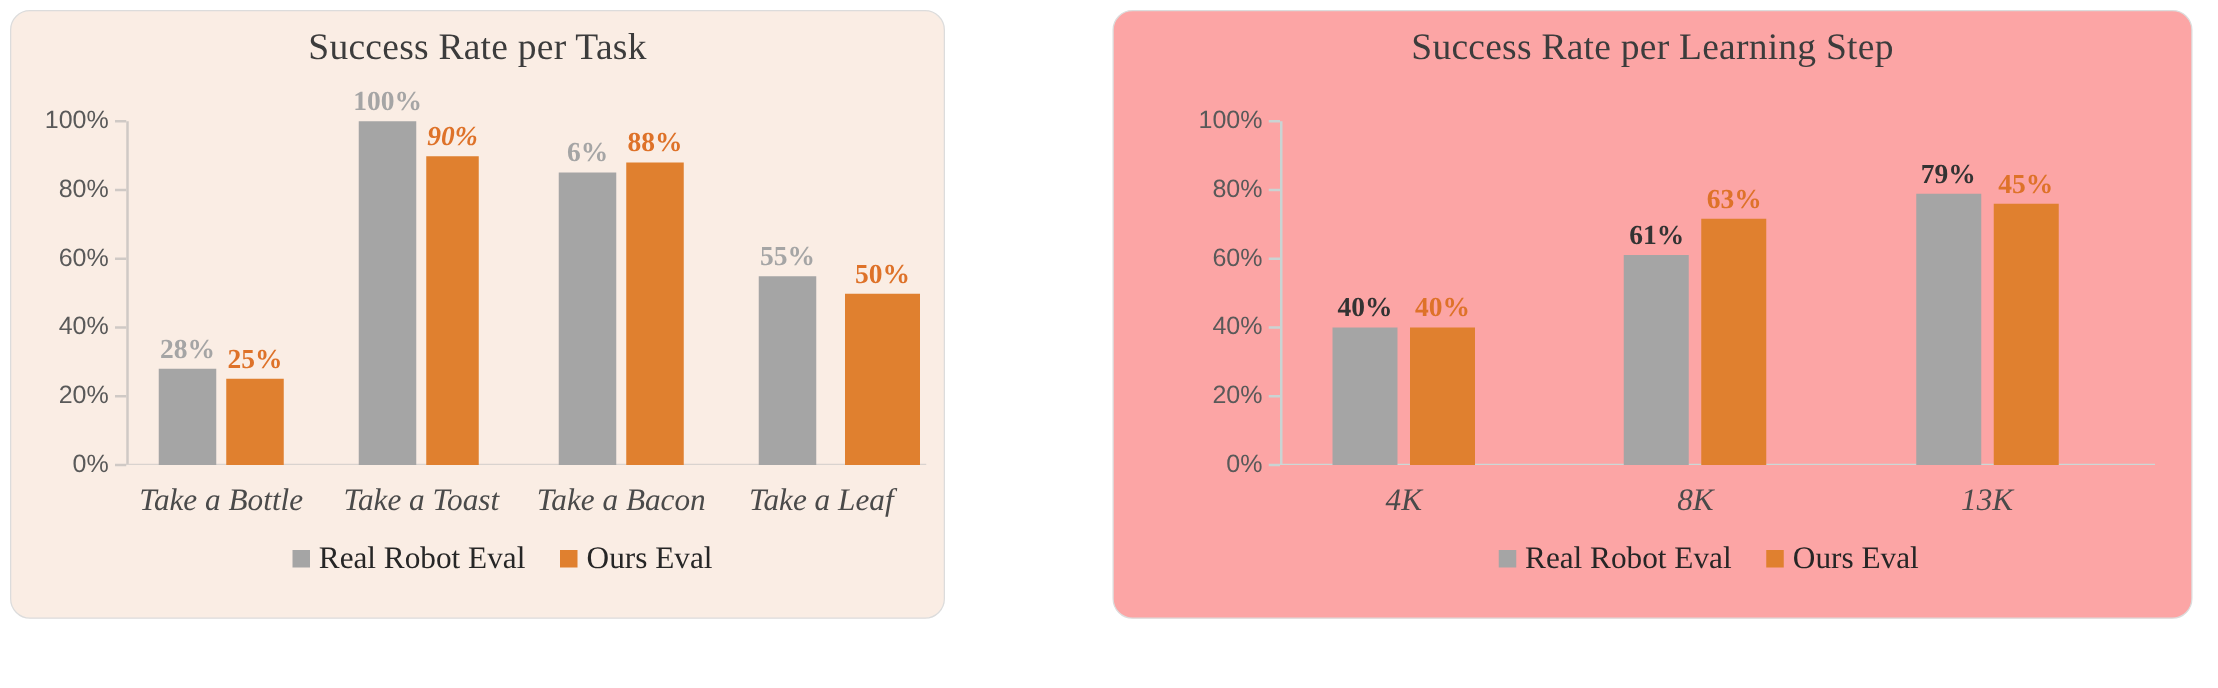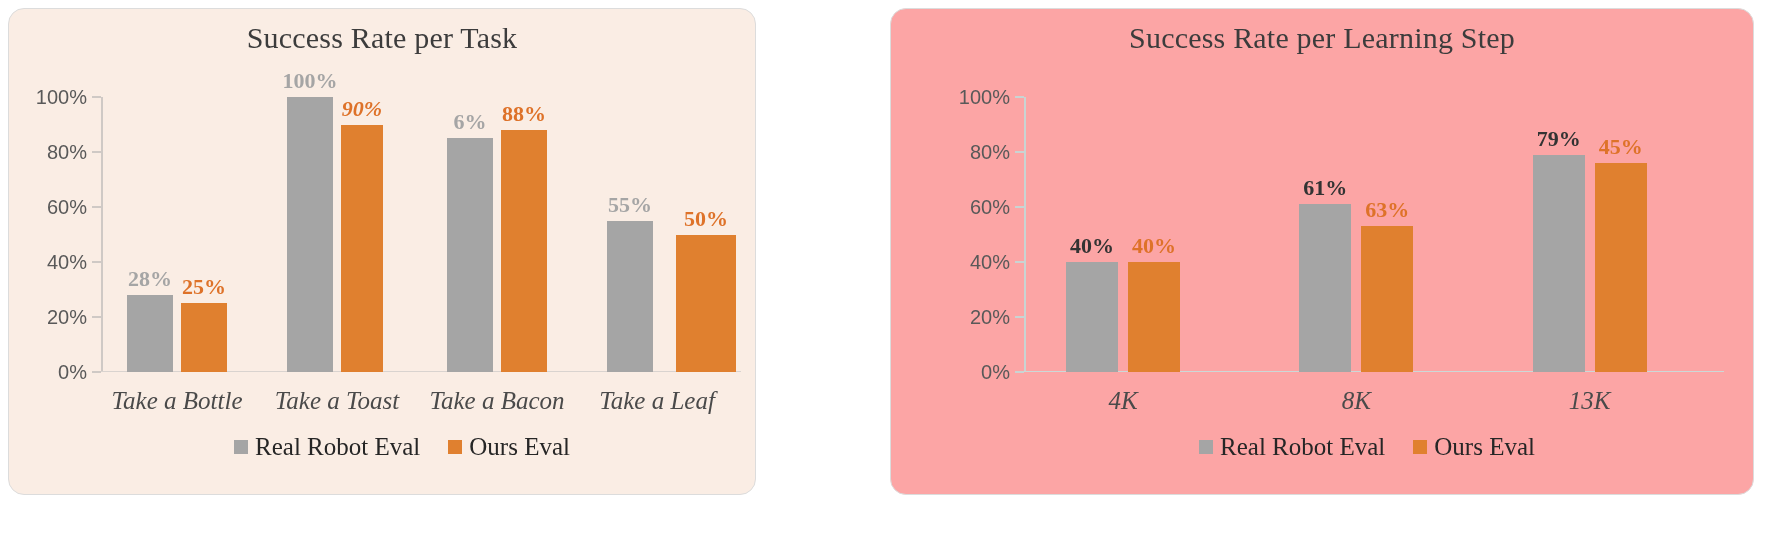--- a/index.html
+++ b/index.html
@@ -277,21 +277,21 @@
             <div class="bar-label gray">40%</div>
           </div>
           <div class="bar orange" style="left: 104px; width: 52px; height: 110px;">
             <div class="bar-label orange">40%</div>
           </div>
         </div>
         <div class="group" style="left: 233.333px; width: 233.333px;">
           <div class="bar gray" style="left: 42px; width: 52px; height: 167.75px;">
             <div class="bar-label gray">61%</div>
           </div>
-          <div class="bar orange" style="left: 104px; width: 52px; height: 146px;">
+          <div class="bar orange" style="left: 104px; width: 52px; height: 197px;">
             <div class="bar-label orange">63%</div>
           </div>
         </div>
         <div class="group" style="left: 466.667px; width: 233.333px;">
           <div class="bar gray" style="left: 42px; width: 52px; height: 217.25px;">
             <div class="bar-label gray">79%</div>
           </div>
           <div class="bar orange" style="left: 104px; width: 52px; height: 209px;">
             <div class="bar-label orange">45%</div>
           </div>

